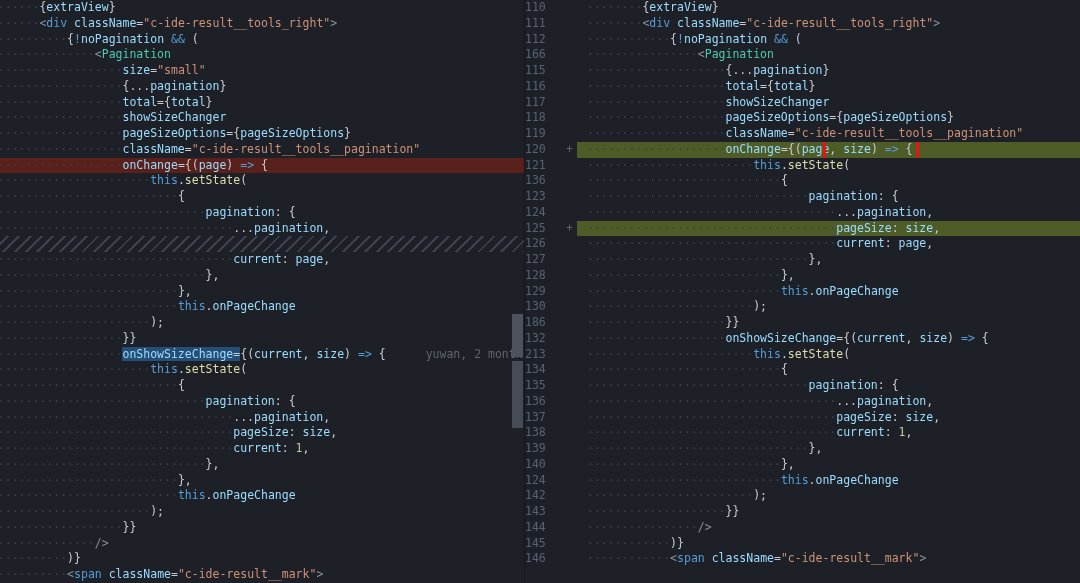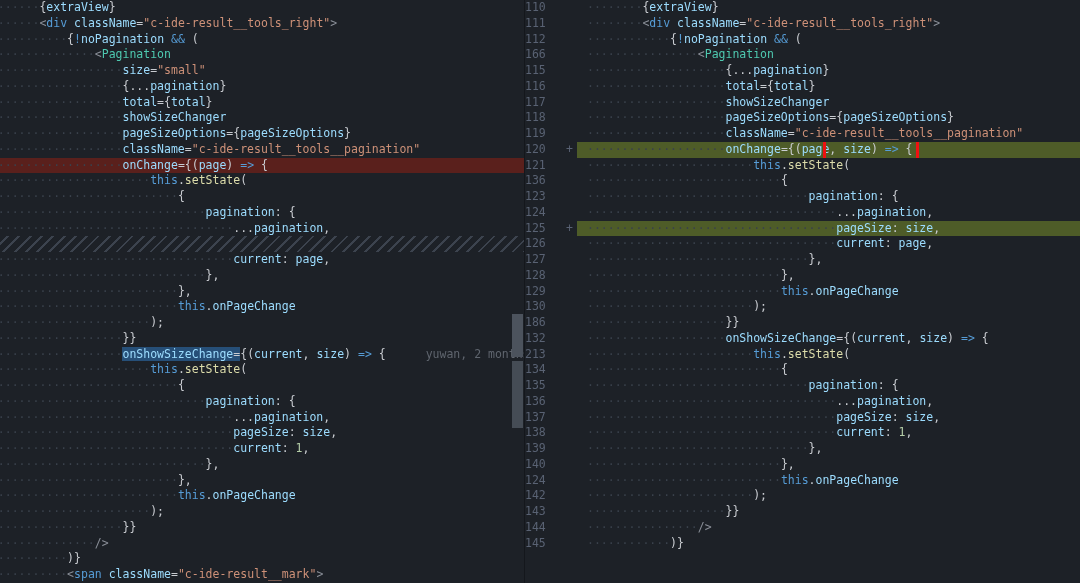--- a/index.html
+++ b/index.html
@@ -397,15 +397,22 @@
           </span>
           <span class="ln "><span class="ws">················</span><span class="tk-ab">/&gt;</span></span>
         </div>
         <div class="row">
           <span class="gut">
             <span class="num">145</span>
             <span class="mark"></span>
           </span>
           <span class="ln "><span class="ws">············</span><span class="tk-p">)}</span></span>
         </div>
+        <div class="row">
+          <span class="gut">
+            <span class="num">146</span>
+            <span class="mark"></span>
+          </span>
+          <span class="ln "><span class="ws">············</span><span class="tk-ab">&lt;</span><span class="tk-th">span</span><span class="tk-p"> </span><span class="tk-at">className</span><span class="tk-p">=</span><span class="tk-s">"c-ide-result__mark"</span><span class="tk-ab">&gt;</span></span>
+        </div>
       </div>
   </div>
 </div>
 
 </body></html>

